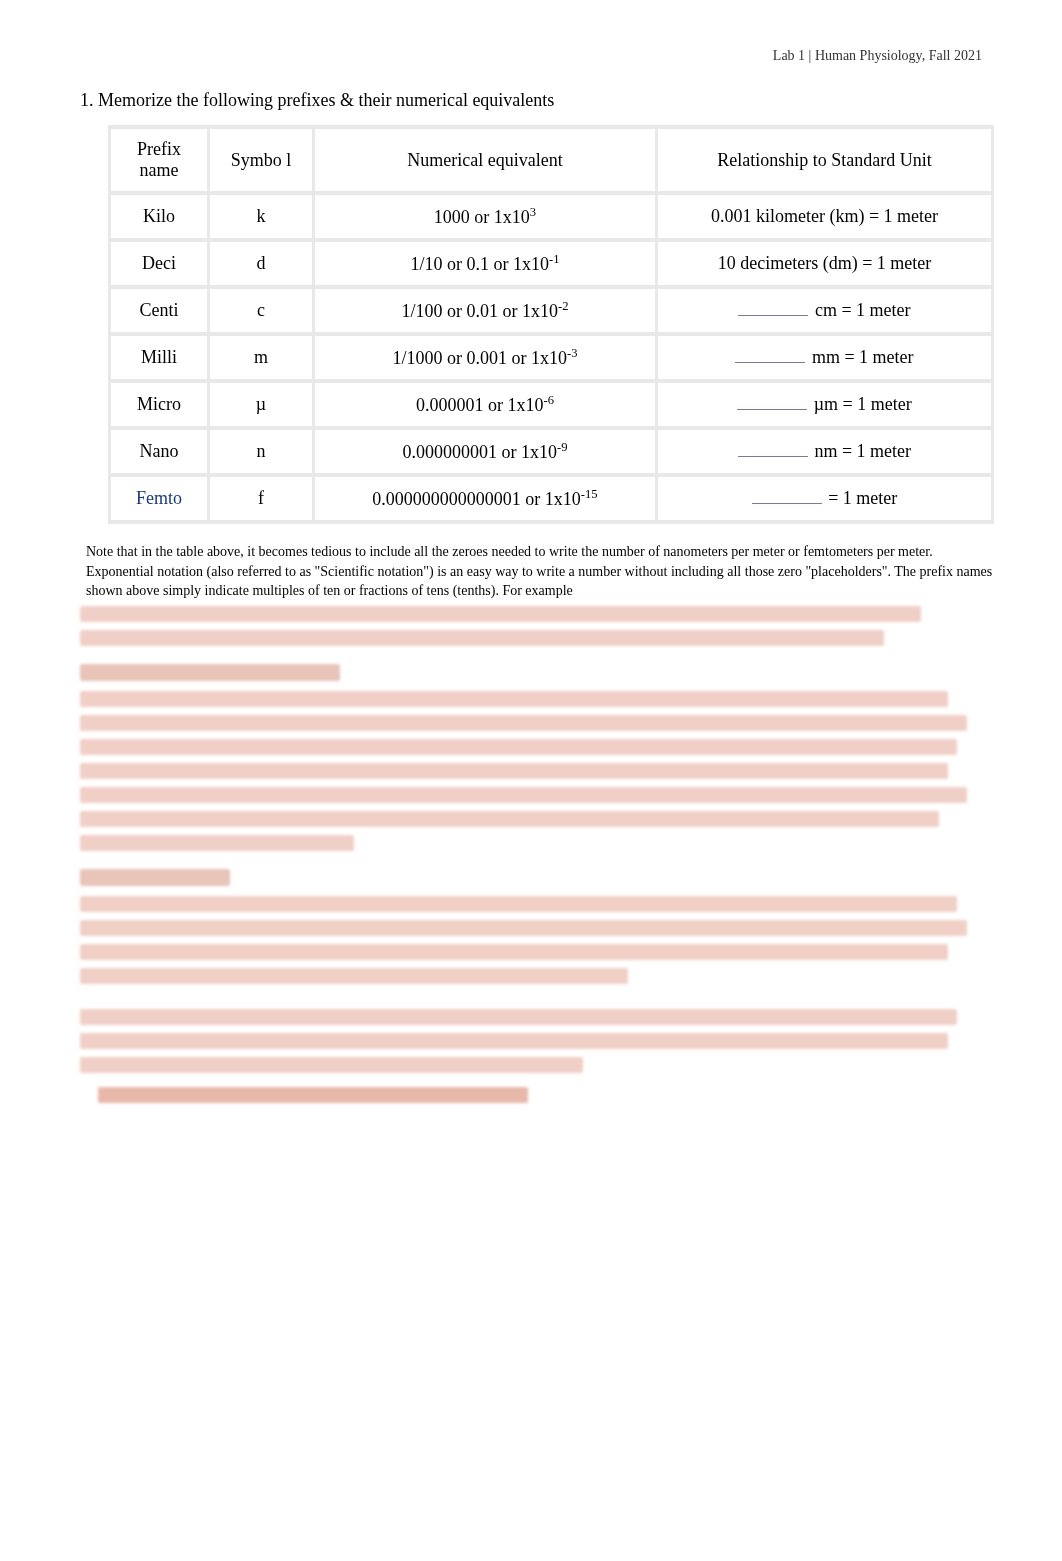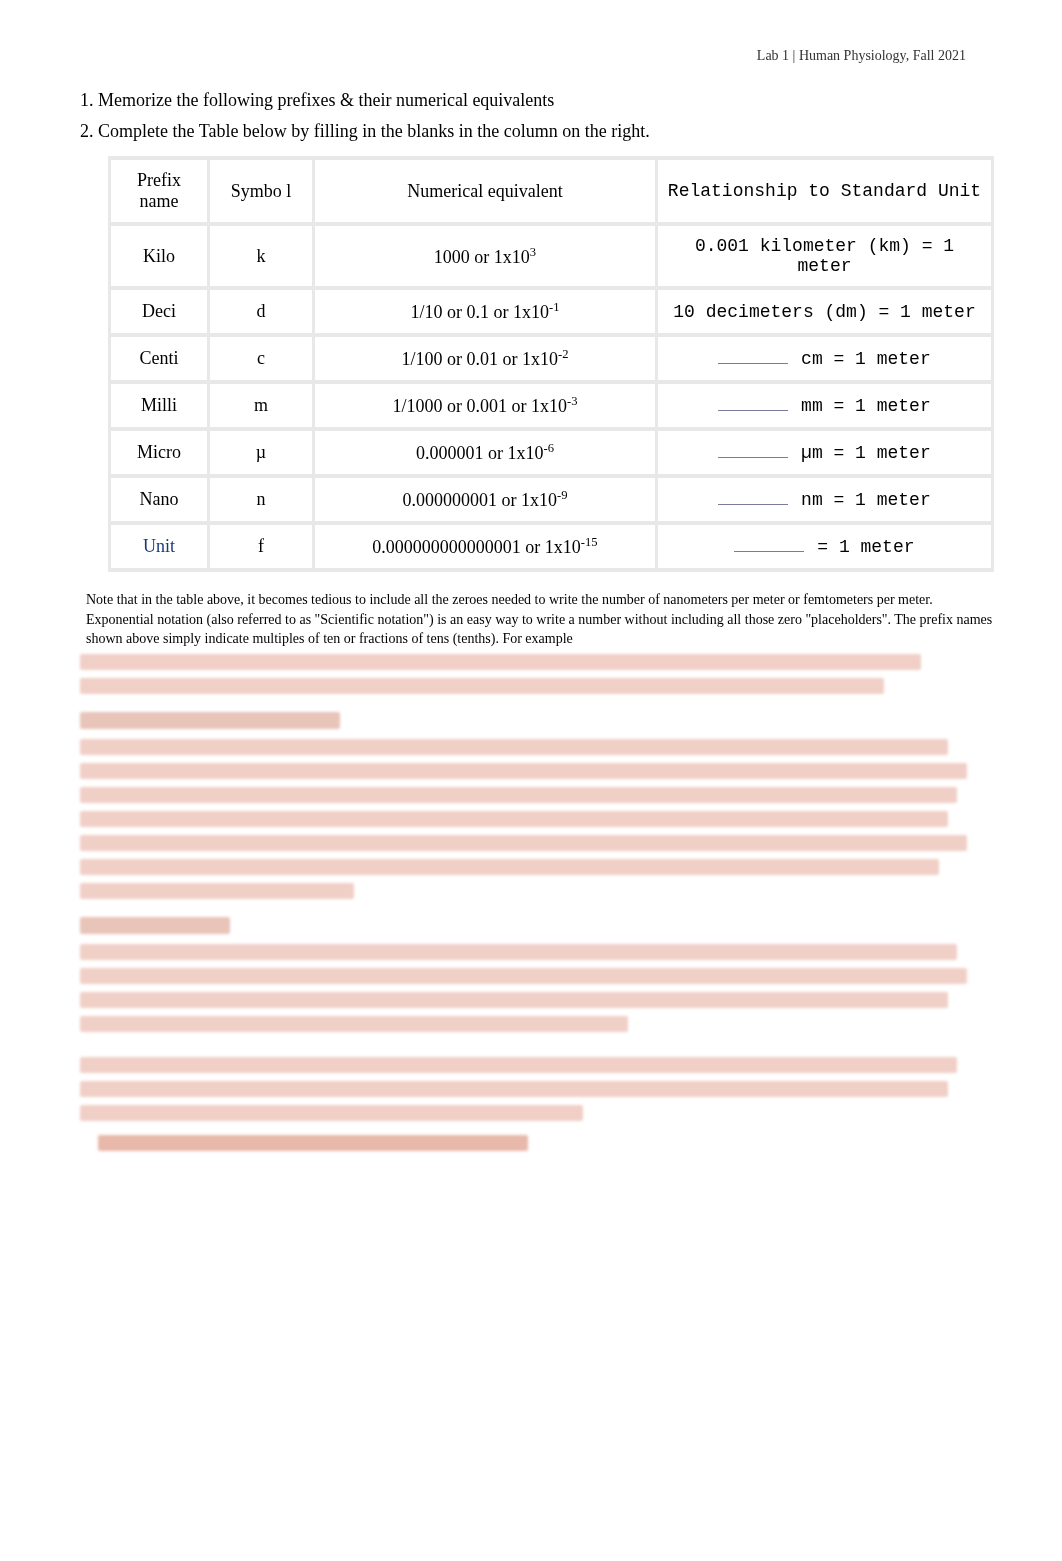--- a/index.html
+++ b/index.html
@@ -11,21 +11,21 @@
       font-family: "Times New Roman", Times, serif;
       background: #ffffff;
       width: 1062px;
       height: 1561px;
       position: relative;
       color: #000;
     }
     .header {
       position: absolute;
       top: 48px;
-      right: 96px;
+      right: 80px;
       font-size: 14px;
       color: #333;
     }
     .content {
       padding: 90px 68px 0 80px;
     }
     .instructions {
       margin-bottom: 14px;
     }
     .instructions li {
@@ -49,21 +49,21 @@
       background: #ffffff;
       padding: 10px 8px;
       font-weight: normal;
       font-size: 18px;
       text-align: center;
       vertical-align: middle;
     }
     th.col1, td.col1 { width: 96px; }
     th.col2, td.col2 { width: 102px; }
     th.col3, td.col3 { width: 340px; }
-    th.col4, td.col4 { width: auto; font-family: Liberation Mono, monospace; }
+    th.col4, td.col4 { width: auto; }
     .sup { font-size: 0.7em; vertical-align: super; }
     .blank {
       display: inline-block;
       border-bottom: 1px solid #7a7a9a;
       width: 70px;
       margin-right: 2px;
       vertical-align: baseline;
     }
     .femto { color: #1a3a7a; }
     .note {
@@ -100,21 +100,20 @@
   </style>
 </head>
 <body>
 
 <div class="header">Lab 1  | Human Physiology, Fall 2021</div>
 
 <div class="content">
 
   <ol class="instructions">
     <li>1.  Memorize the following prefixes &amp; their numerical equivalents</li>
-    <li>2.  Complete the Table below by filling in the blanks in the column on the right.</li>
   </ol>
 
   <div class="table-wrap">
     <table>
       <thead>
         <tr>
           <th class="col1">Prefix name</th>
           <th class="col2">Symbo l</th>
           <th class="col3">Numerical equivalent</th>
           <th class="col4">Relationship to Standard Unit</th>
@@ -151,21 +150,21 @@
             <td class="col3">0.000001 or 1x10<span class="sup">-6</span></td>
             <td class="col4"><span class="blank"></span> µm = 1 meter</td>
           </tr>
           <tr>
             <td class="col1">Nano</td>
             <td class="col2">n</td>
             <td class="col3">0.000000001 or 1x10<span class="sup">-9</span></td>
             <td class="col4"><span class="blank"></span> nm = 1 meter</td>
           </tr>
           <tr>
-            <td class="col1 femto">Unit</td>
+            <td class="col1 femto">Femto</td>
             <td class="col2">f</td>
             <td class="col3">0.000000000000001 or 1x10<span class="sup">-15</span></td>
             <td class="col4"><span class="blank"></span>  = 1 meter</td>
           </tr>
         </tbody>
     </table>
   </div>
 
   <p class="note">Note that in the table above, it becomes tedious to include all the zeroes needed to write the number of nanometers per meter or femtometers per meter. Exponential notation        (also referred to as "Scientific notation") is an easy way to write a number without including all those zero "placeholders". The prefix names shown above simply indicate multiples of ten or fractions of tens (tenths). For example</p>
 

